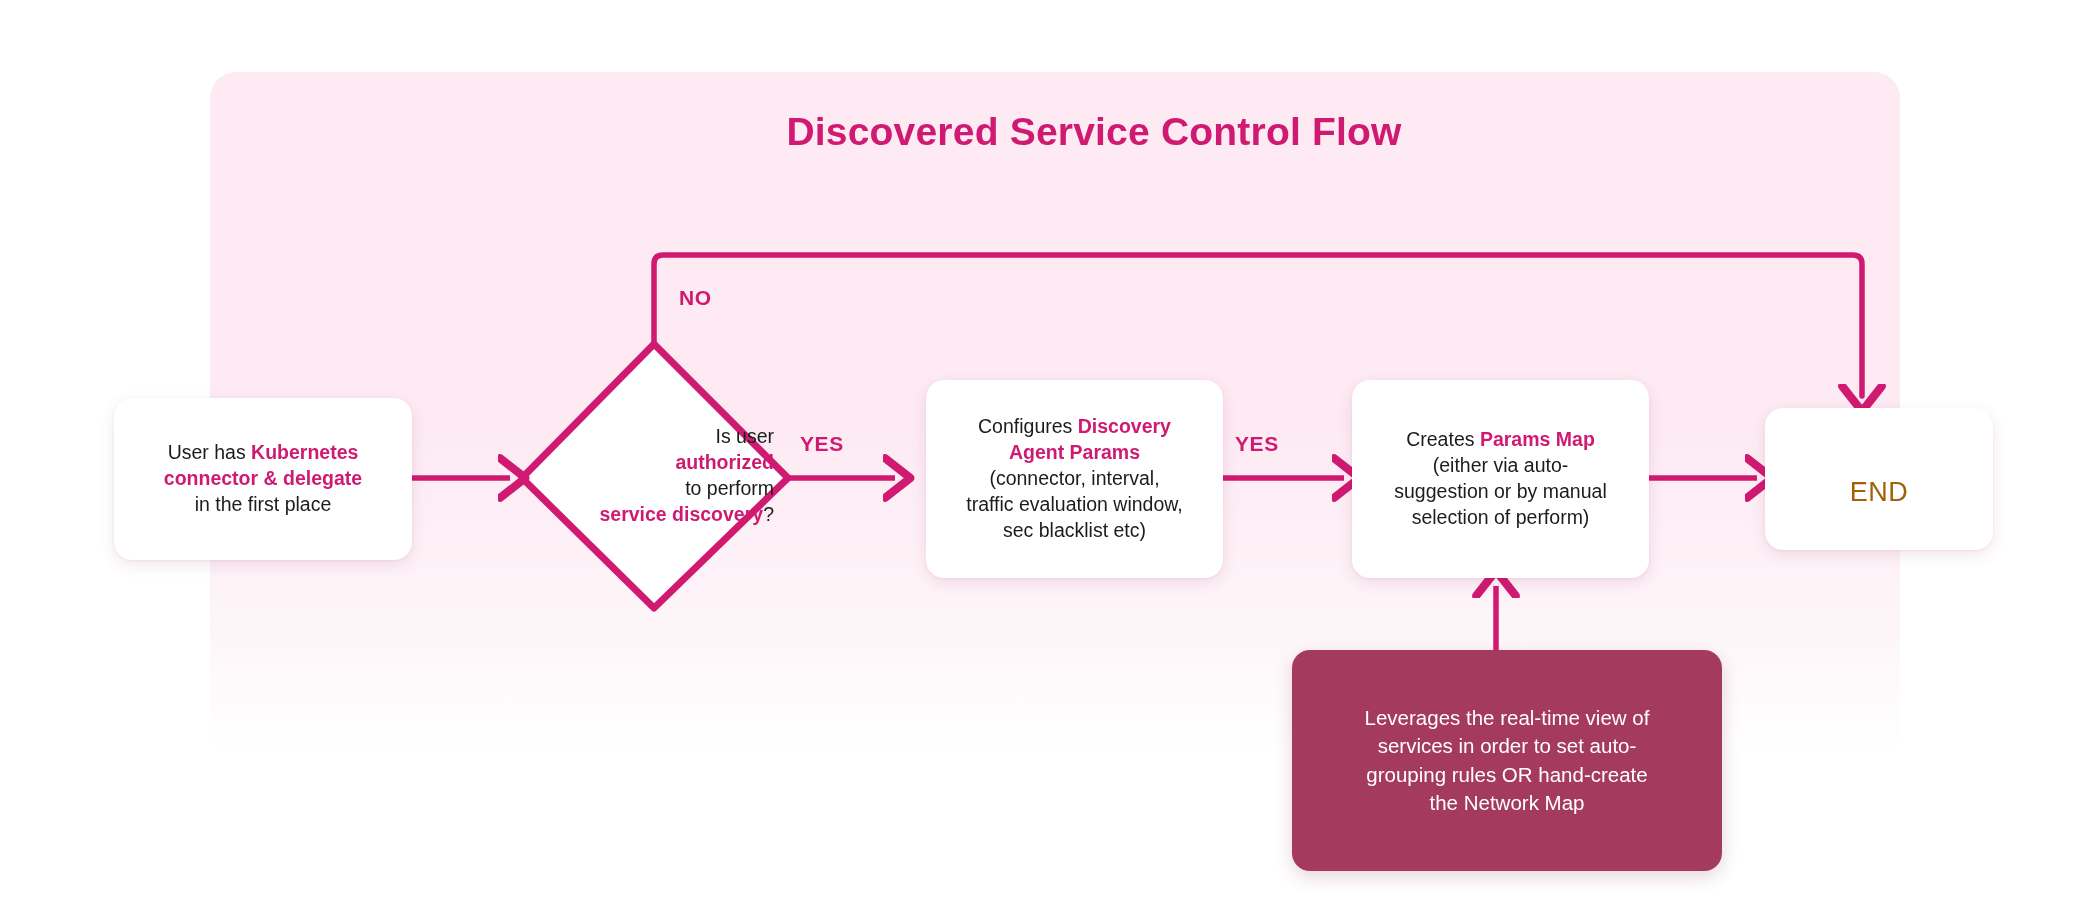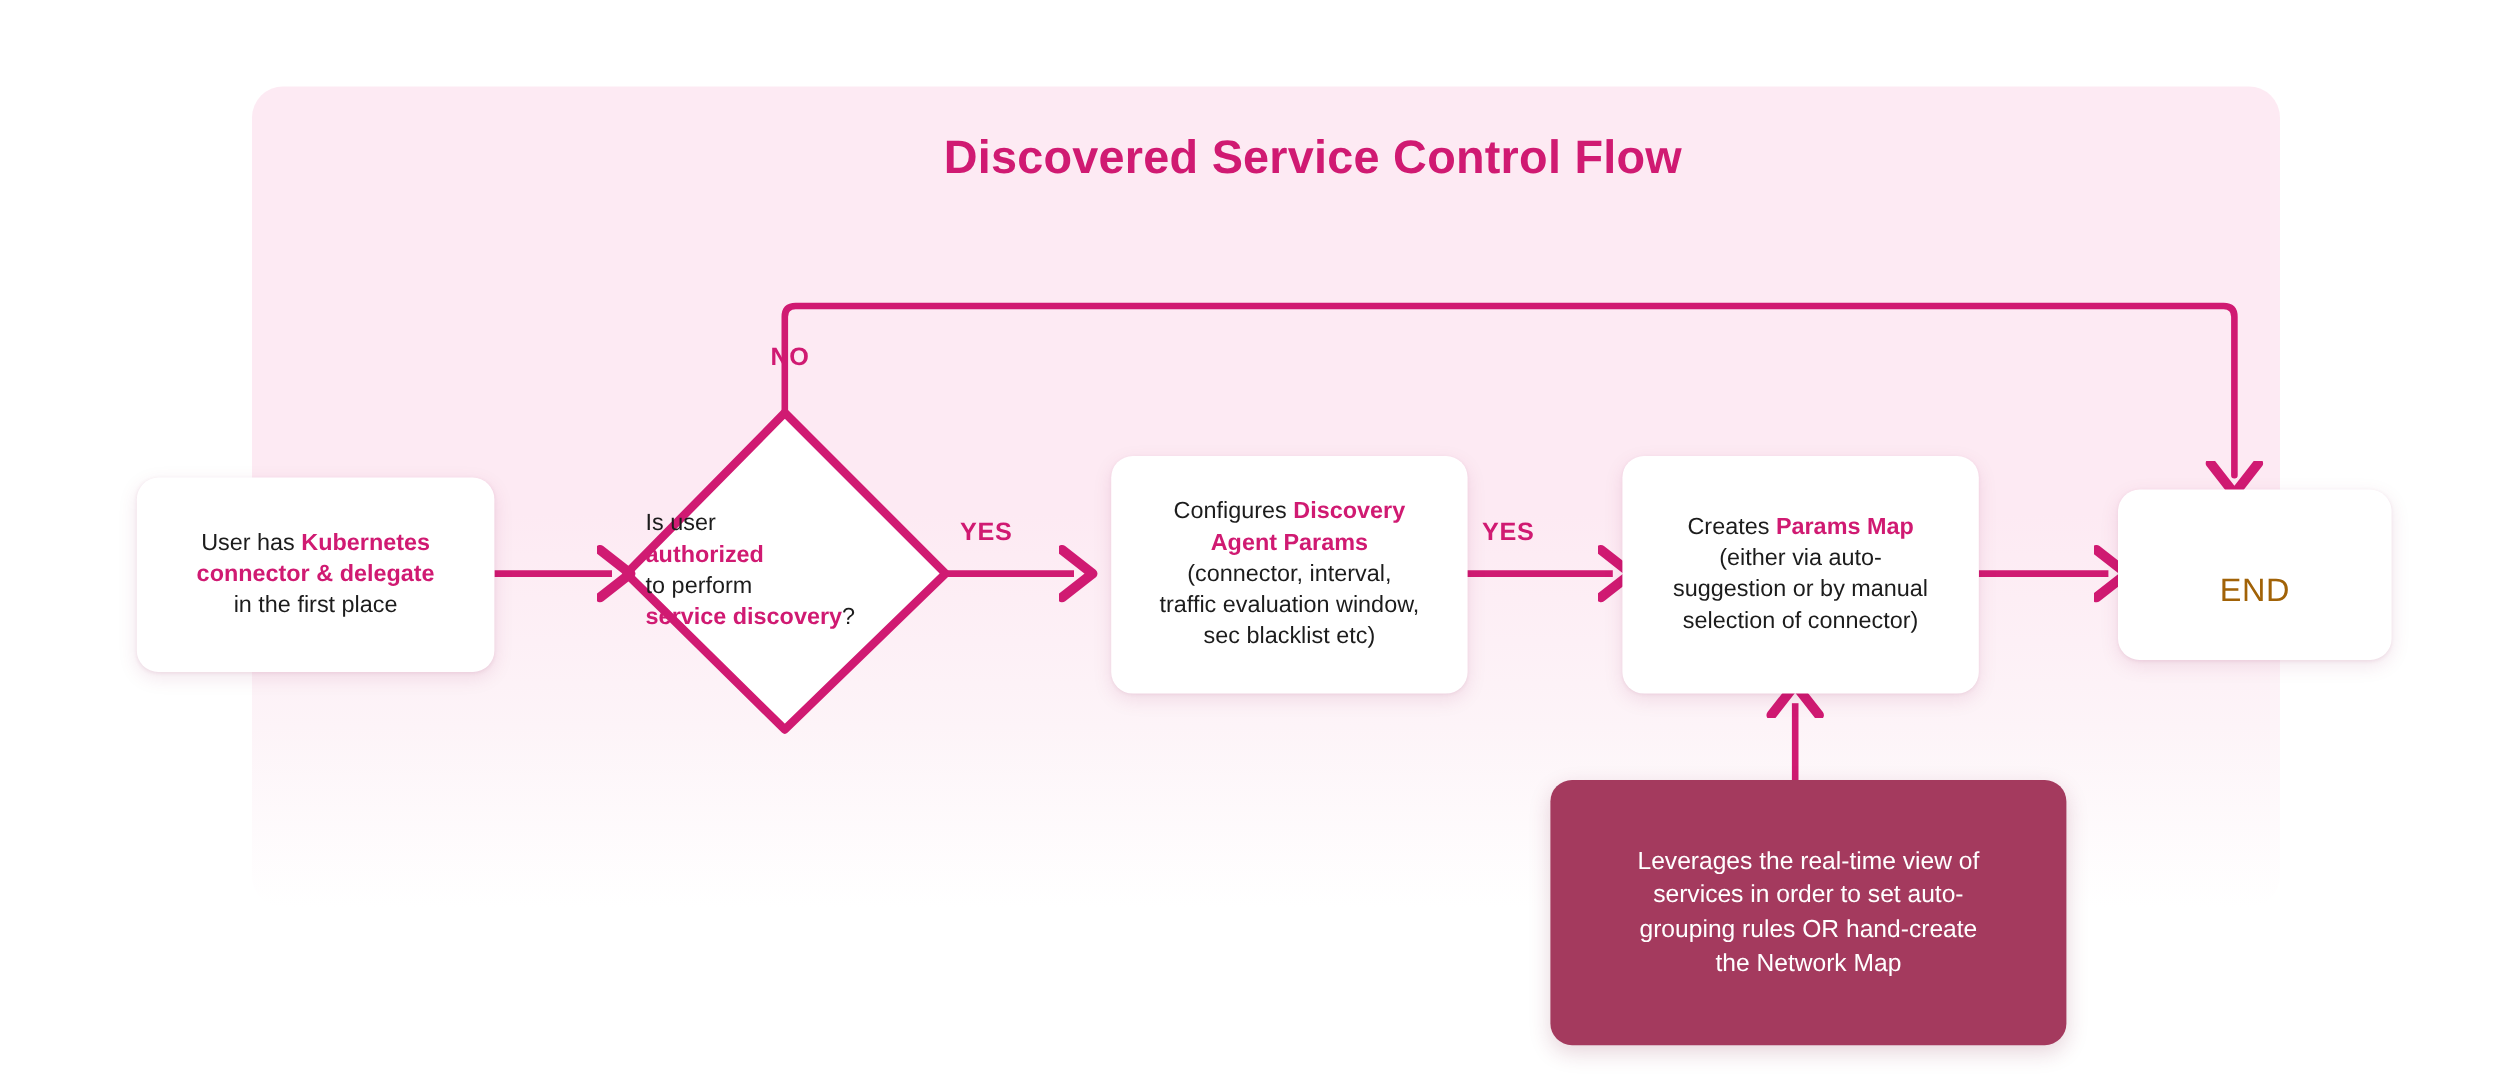--- a/index.html
+++ b/index.html
@@ -84,21 +84,21 @@
   }
   .diamond-label {
     position: absolute;
     left: 0;
     top: 0;
     width: 276px;
     height: 276px;
     display: flex;
     align-items: center;
     justify-content: center;
-    text-align: left;
+    text-align: right;
     font-size: 19.5px;
     line-height: 1.33;
     color: #1c1c1c;
   }
   .diamond-label .txt { width: 236px; }
 
   
   #node-note {
     position: absolute;
     left: 1292px;
@@ -134,21 +134,21 @@
   }
 
   
   .edge-label {
     position: absolute;
     color: #d01a72;
     font-weight: bold;
     font-size: 21px;
     letter-spacing: 0.6px;
   }
-  #lbl-no   { left: 642px;  top: 286px; }
+  #lbl-no   { left: 679px;  top: 286px; }
   #lbl-yes1 { left: 800px;  top: 432px; }
   #lbl-yes2 { left: 1235px; top: 432px; }
 </style>
 </head>
 <body>
 
 <div id="canvas">
 
   <div class="panel"></div>
 
@@ -184,21 +184,21 @@
     <div class="diamond-label">
       <div class="txt"><span>Is user</span><br><span class="em">authorized</span><br><span>to perform</span><br><span class="em">service discovery</span><span>?</span></div>
     </div>
   </div>
 
   <div class="node" id="node-config">
     <div class="txt"><span>Configures </span><span class="em">Discovery</span><br><span class="em">Agent Params</span><br><span>(connector, interval,</span><br><span>traffic evaluation window,</span><br><span>sec blacklist etc)</span></div>
   </div>
 
   <div class="node" id="node-netmap">
-    <div class="txt"><span>Creates </span><span class="em">Params Map</span><br><span>(either via auto-</span><br><span>suggestion or by manual</span><br><span>selection of connector)</span></div>
+    <div class="txt"><span>Creates </span><span class="em">Params Map</span><br><span>(either via auto-</span><br><span>suggestion or by manual</span><br><span>selection of perform)</span></div>
   </div>
 
   <div class="node" id="node-end">
     <div class="txt">END</div>
   </div>
 
   <div id="node-note">
     <div class="txt"><span>Leverages the real-time view of</span><br><span>services in order to set auto-</span><br><span>grouping rules OR hand-create</span><br><span>the Network Map</span></div>
   </div>
 

